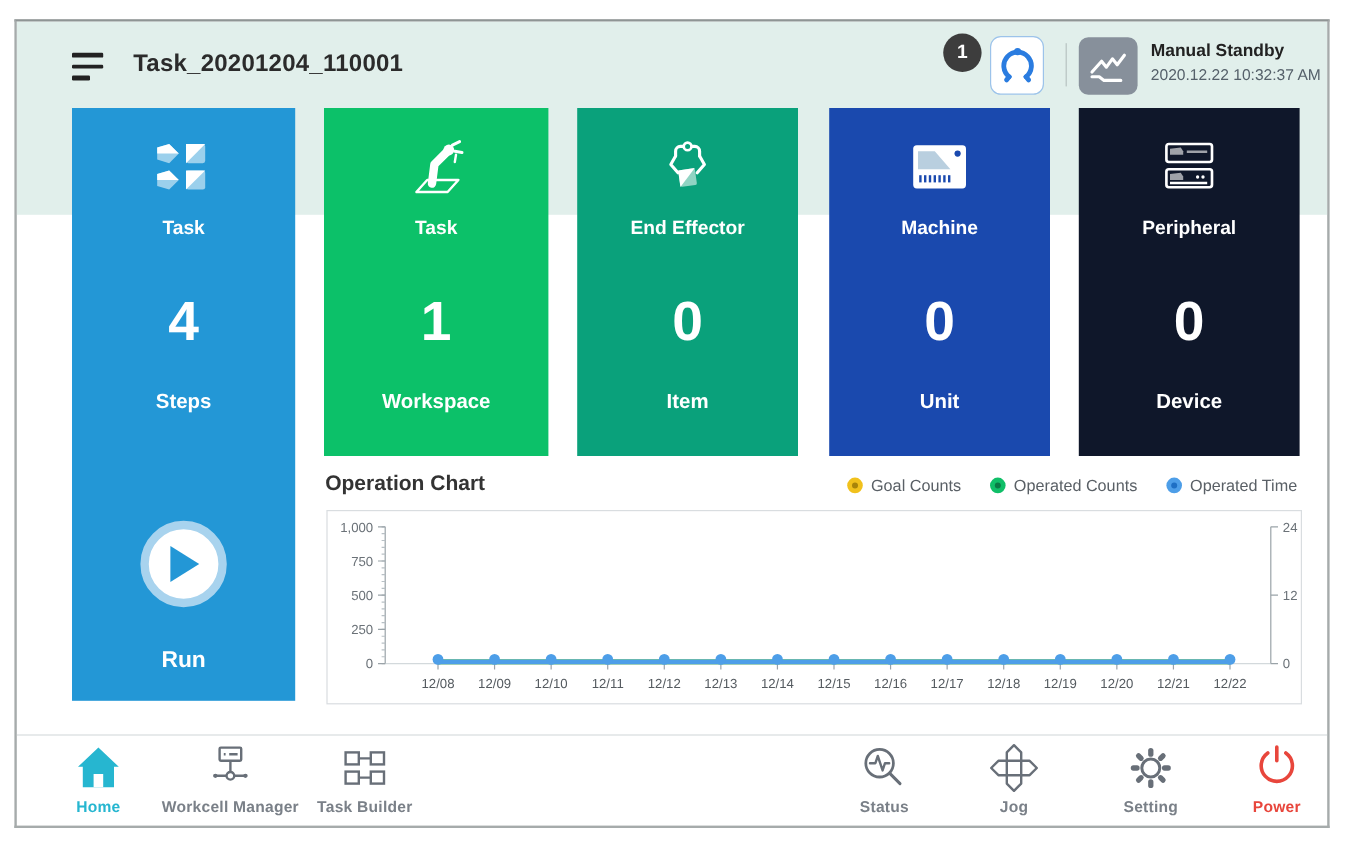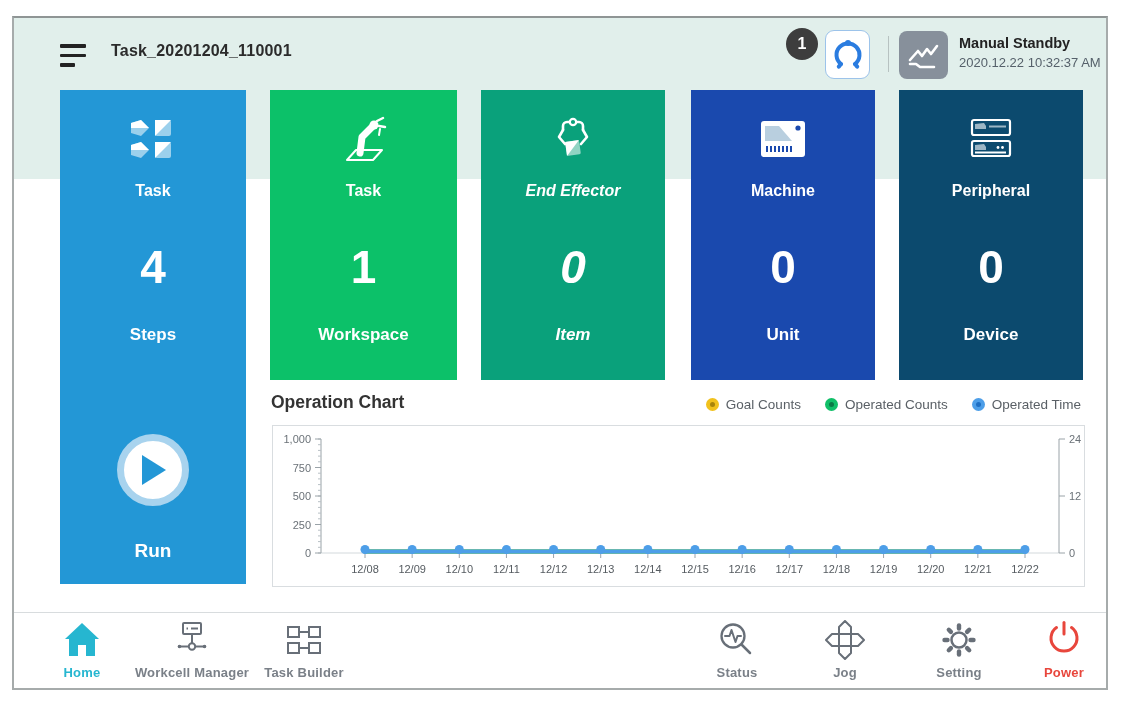--- a/index.html
+++ b/index.html
@@ -6,21 +6,21 @@
   html,body { width:1134px; height:708px; background:#ffffff; font-family:"Liberation Sans", sans-serif; }
   .window {
     position:absolute; left:12px; top:16px; width:1096px; height:674px;
     background:#ffffff; border:2px solid #a6abab; border-top-color:#8f9595; overflow:hidden;
   }
   
   .header-band { position:absolute; left:0; top:0; width:100%; height:161px; background:#e1efeb; }
   .hamburger { position:absolute; left:46px; top:26px; width:26px; height:24px; cursor:pointer; }
   .hamburger span { display:block; height:3.5px; background:#222; border-radius:1px; margin-bottom:6px; }
   .hamburger span:nth-child(3) { width:15px; }
-  .app-title { position:absolute; left:97px; top:24px; font-size:16px; font-weight:700; color:#2b2b2b; letter-spacing:.2px; }
+  .app-title { position:absolute; left:97px; top:24px; font-size:20px; font-weight:700; color:#2b2b2b; letter-spacing:.2px; }
   .badge { position:absolute; left:772px; top:10px; width:32px; height:32px; border-radius:50%;
            background:#3d3d3d; color:#fff; font-size:16px; font-weight:700; text-align:center; line-height:32px; }
   .gripper-btn { position:absolute; left:811px; top:12px; width:45px; height:49px; background:#fff;
                  border:1.5px solid #9cc3ea; border-radius:9px; display:flex; align-items:center; justify-content:center; cursor:pointer; }
   .vdivider { position:absolute; left:874px; top:18px; width:1px; height:36px; background:#b7c2c1; }
   .hand-box { position:absolute; left:885px; top:13px; width:49px; height:48px; background:#87909b; border-radius:8px;
               display:flex; align-items:center; justify-content:center; cursor:pointer; }
   .mode-label { position:absolute; left:945px; top:17px; font-size:14.5px; font-weight:700; color:#222; }
   .mode-time  { position:absolute; left:945px; top:37px; font-size:13px; color:#55606a; }
   
@@ -124,21 +124,21 @@
         <circle cx="35" cy="10" r="4.5" fill="#fff"></circle>
         <path d="M38,6 l6,-3 M40,11 l6,1" stroke="#fff" stroke-width="2.5" stroke-linecap="round"></path>
         <path d="M41,14 l-1,6" stroke="#fff" stroke-width="2" stroke-linecap="round"></path>
       </svg>
     </div>
     <div class="card-label">Task</div>
     <div class="card-value">1</div>
     <div class="card-unit">Workspace</div>
   </div>
 
-  <div class="card card-ee" style="background-color: rgb(10, 161, 123); font-style: italic;">
+  <div class="card card-ee" style="background-color: rgb(10, 161, 123);">
     <div class="card-icon">
       <svg width="48" height="46" viewBox="0 0 48 46">
         <path d="M14,14 v-4 a4,4 0 0 1 4,-4 h12 a4,4 0 0 1 4,4 v4" stroke="#fff" stroke-width="2.6" fill="none" stroke-linecap="round"></path>
         <circle cx="24" cy="6" r="3.2" fill="#0aa17b" stroke="#fff" stroke-width="2.2"></circle>
         <path d="M14,14 l-4,7 6,7" stroke="#fff" stroke-width="2.6" fill="none" stroke-linecap="round" stroke-linejoin="round"></path>
         <path d="M34,14 l4,7 -6,7" stroke="#fff" stroke-width="2.6" fill="none" stroke-linecap="round" stroke-linejoin="round"></path>
         <g transform="rotate(-8 24 32)">
           <rect x="17" y="25" width="14" height="14" rx="1.5" fill="rgba(255,255,255,.55)"></rect>
           <polygon points="17,25 31,25 17,39" fill="#fff"></polygon>
         </g>
@@ -164,21 +164,21 @@
             <rect x="27" y="27" width="2" height="6"></rect>
           <rect x="31" y="27" width="2" height="6"></rect>
         </g>
       </svg>
     </div>
     <div class="card-label">Machine</div>
     <div class="card-value">0</div>
     <div class="card-unit">Unit</div>
   </div>
 
-  <div class="card card-peripheral" style="background-color: #0c4a6e;">
+  <div class="card card-peripheral" style="background-color: #0f172a;">
     <div class="card-icon">
       <svg width="48" height="42" viewBox="0 0 48 42">
         <rect x="5" y="2" width="38" height="15" rx="2" stroke="#fff" stroke-width="2.2" fill="none"></rect>
         <polygon points="8,6 17,5 19,8 19,11 8,11" fill="rgba(255,255,255,.6)"></polygon>
         <line x1="22" y1="8.5" x2="39" y2="8.5" stroke="rgba(255,255,255,.6)" stroke-width="2"></line>
         <rect x="5" y="23" width="38" height="15" rx="2" stroke="#fff" stroke-width="2.2" fill="none"></rect>
         <polygon points="8,27 17,26 19,29 19,32 8,32" fill="rgba(255,255,255,.6)"></polygon>
         <circle cx="31" cy="29.5" r="1.4" fill="#fff"></circle>
           <circle cx="35.5" cy="29.5" r="1.4" fill="#fff"></circle>
         <line x1="8" y1="34.5" x2="39" y2="34.5" stroke="#fff" stroke-width="2"></line>

